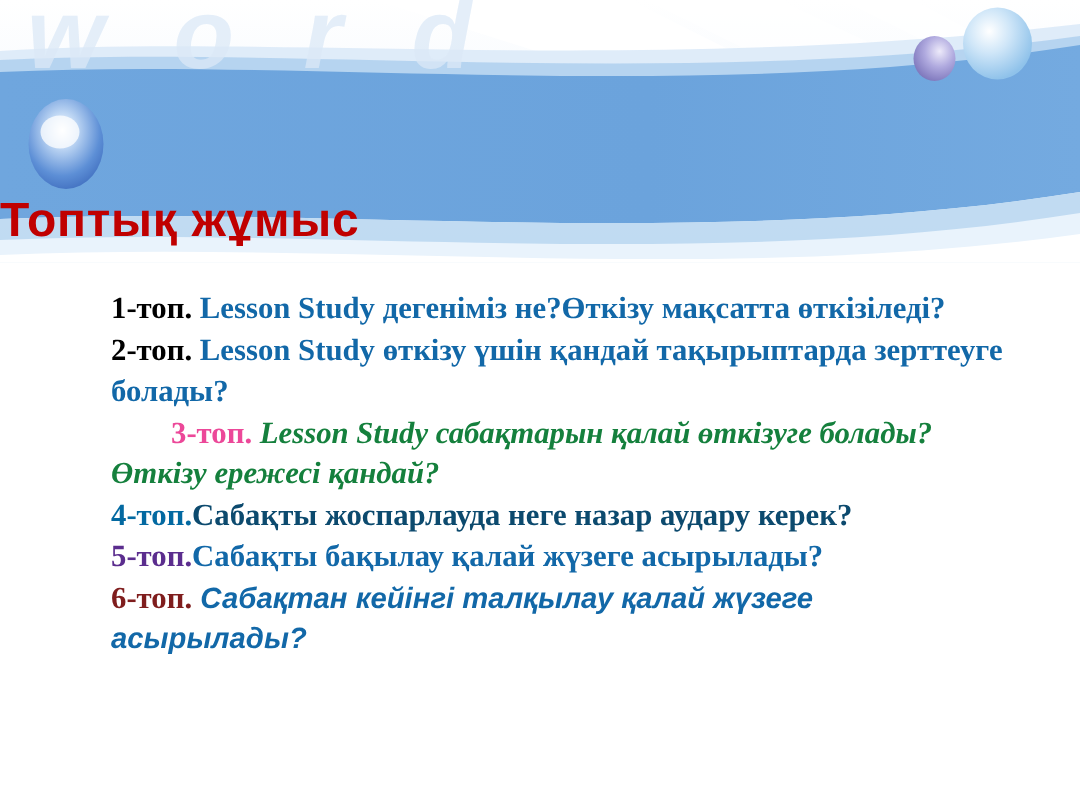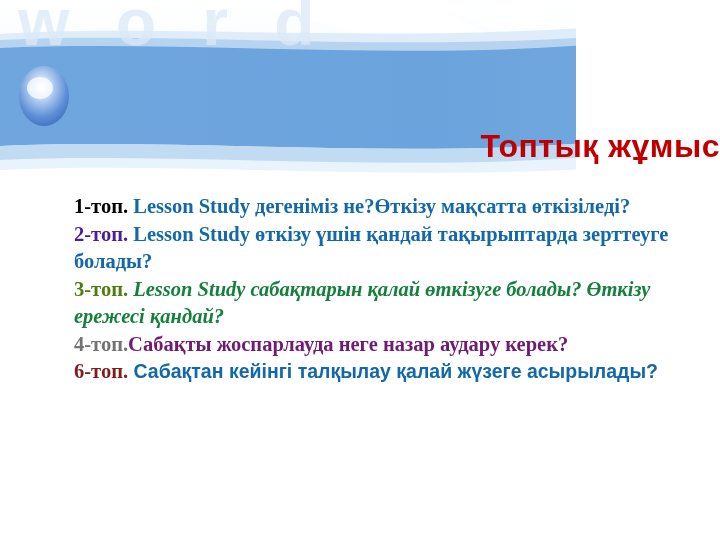--- a/index.html
+++ b/index.html
@@ -17,23 +17,24 @@
     height: 540px;
     overflow: hidden;
     background: #ffffff;
   }
 
   
   .banner {
     position: absolute;
     left: 0;
     top: 0;
-    width: 576px;
+    width: 720px;
     height: 175px;
     overflow: hidden;
+    font-style: italic;
   }
   .banner svg {
     display: block;
     width: 720px;
     height: 175px;
   }
 
   .watermark {
     position: absolute;
     left: 18px;
@@ -48,21 +49,21 @@
     user-select: none;
   }
 
   
   .title {
     position: absolute;
     left: 0;
     top: 128;
     top: 128px;
     width: 720px;
-    text-align: right;
+    text-align: left;
     font-family: "Liberation Sans", sans-serif;
     font-weight: bold;
     font-size: 32px;
     color: #C00000;
     letter-spacing: .5px;
   }
 
   
   .body-text {
     position: absolute;
@@ -152,31 +153,34 @@
 
   <div class="title" style="color: rgb(192, 0, 0);">Топтық жұмыс</div>
 
   <div class="body-text">
 
     <p>
       <span class="tag" style="color: rgb(0, 0, 0);">1-топ.</span><span class="q" style="color: rgb(18, 104, 168);"> Lesson Study дегеніміз не?Өткізу мақсатта өткізіледі?</span>
     </p>
 
     <p>
-      <span class="tag" style="color: #4c1d95;">2-топ.</span><span class="q" style="color: rgb(18, 104, 168);"> Lesson Study өткізу үшін қандай тақырыптарда зерттеуге болады?</span>
+      <span class="tag" style="color: #000000;">2-топ.</span><span class="q" style="color: rgb(18, 104, 168);"> Lesson Study өткізу үшін қандай тақырыптарда зерттеуге болады?</span>
     </p>
 
     <p>
-      <span class="tag" style="color: #4d7c0f;">3-топ.</span><span class="q" style="color: #15803d; font-style: italic;"> Lesson Study сабақтарын қалай өткізуге болады? Өткізу ережесі қандай?</span>
+      <span class="tag" style="color: #ec4899; margin-left: 40px;">3-топ.</span><span class="q" style="color: #15803d; font-style: italic;"> Lesson Study сабақтарын қалай өткізуге болады? Өткізу ережесі қандай?</span>
     </p>
 
     <p>
-      <span class="tag" style="color: #737373;">4-топ.</span><span class="q" style="color: #701a75;">Сабақты жоспарлауда неге назар аудару керек?</span>
+      <span class="tag" style="color: #0369a1;">4-топ.</span><span class="q" style="color: #0c4a6e;">Сабақты жоспарлауда неге назар аудару керек?</span>
     </p>
 
+    <p>
+      <span class="tag" style="color: rgb(91, 45, 142);">5-топ.</span><span class="q" style="color: rgb(18, 104, 168);">Сабақты бақылау қалай жүзеге асырылады?</span>
+    </p>
 
     <p>
-      <span class="tag" style="color: #7f1d1d;">6-топ.</span><span class="q sans" style="color: rgb(18, 104, 168);"> Сабақтан кейінгі талқылау қалай жүзеге асырылады?</span>
+      <span class="tag" style="color: #7f1d1d;">6-топ.</span><span class="q sans" style="color: rgb(18, 104, 168); font-style: italic;"> Сабақтан кейінгі талқылау қалай жүзеге асырылады?</span>
     </p>
 
   </div>
 
 </div>
 
 </body></html>

